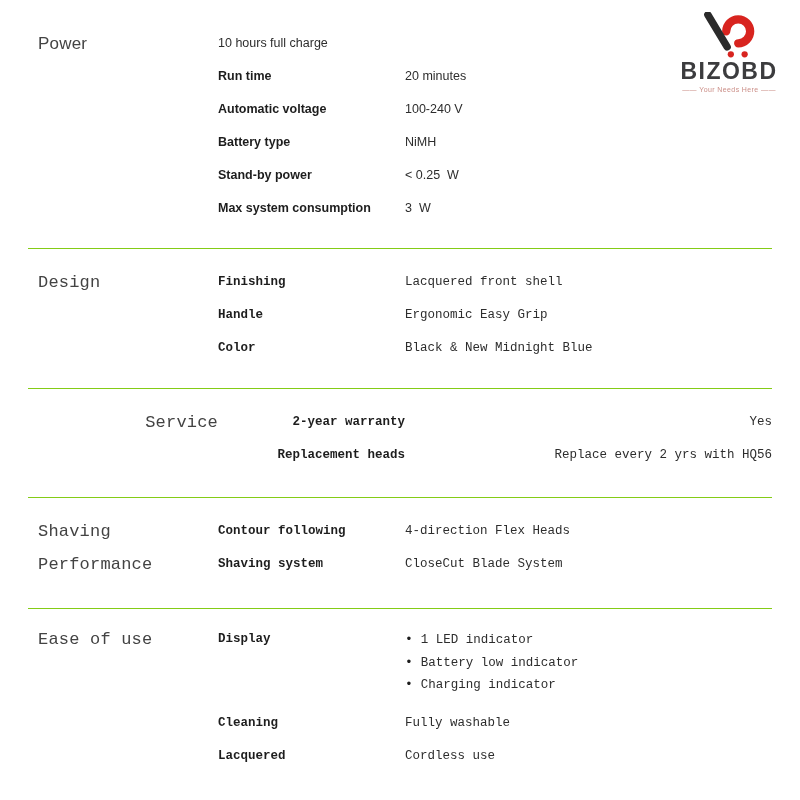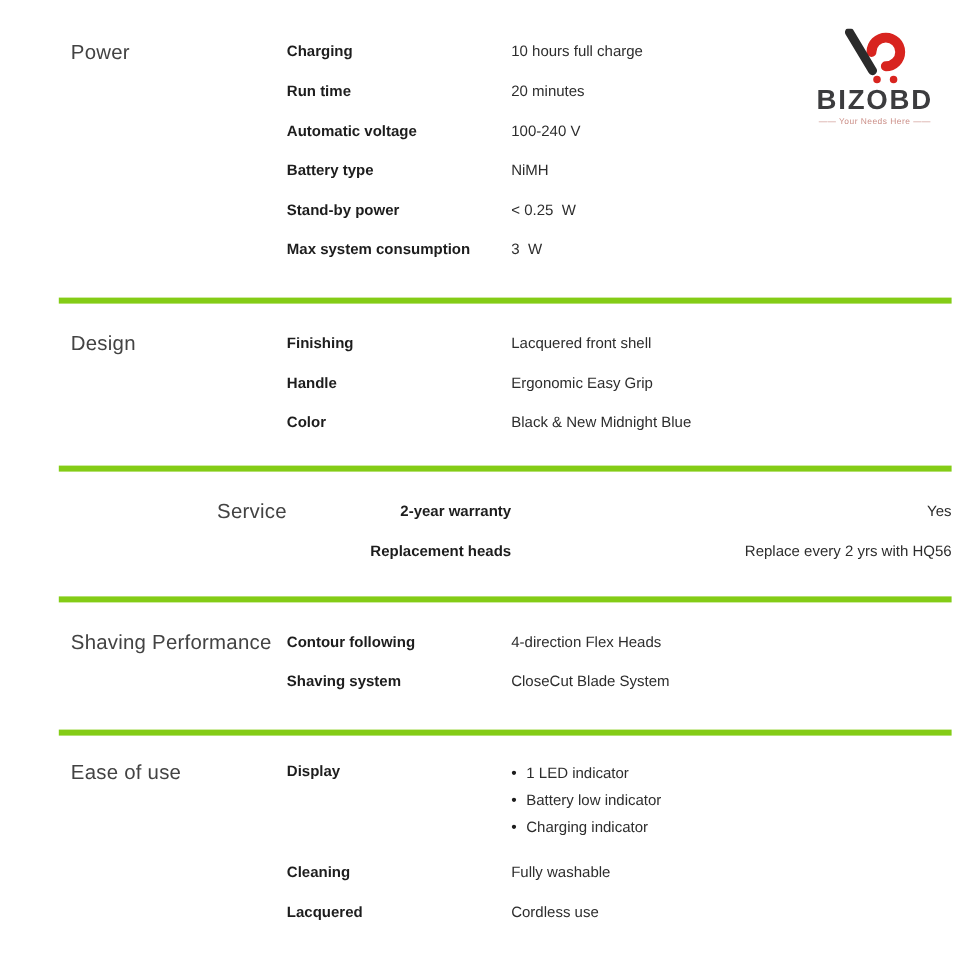--- a/index.html
+++ b/index.html
@@ -3,30 +3,30 @@
 <meta charset="utf-8">
 <style>
   * { box-sizing: border-box; margin: 0; padding: 0; }
   html, body {
     width: 800px; height: 800px;
     background: #ffffff;
     font-family: "Liberation Sans", "DejaVu Sans", sans-serif;
     overflow: hidden;
     position: relative;
   }
-  .page { width: 796px; height: 800px; position: relative; padding-left: 21px; }
+  .page { width: 796px; height: 800px; position: relative; }
 
   
   .spec-table { width: 100%; }
   .section {
     display: flex;
     margin: 0 28px;
     width: 744px;
   }
-  .section + .section { border-top: 5px solid #84cc16; }
+  .section + .section { border-top: 1px solid #84cc16; font-family: Liberation Mono, monospace; }
   .section.s0 { height: 248px; padding-top: 27px; }
   .section.s1 { height: 140px; padding-top: 17px; }
   .section.s2 { height: 109px; padding-top: 17px; text-align: right; }
   .section.s3 { height: 111px; padding-top: 17px; justify-content: flex-end; }
   .section.s4 { height: 192px; padding-top: 14px; }
 
   .sec-title {
     width: 190px;
     padding-left: 10px;
     font-size: 17px;
@@ -53,21 +53,21 @@
     white-space: pre-wrap;
   }
   .row.has-bullets { margin-bottom: 10px; }
   .row.has-bullets .value { padding-top: 6px; line-height: 22.5px; }
   .bullet-item { line-height: 22.5px; display: flex; align-items: baseline; }
   .bullet-item .dot { font-size: 13px; margin-right: 8px; color: #1d1d1d; }
 
   
   .logo {
     position: absolute;
-    top: 24px;
+    top: 12px;
     right: 6px;
     width: 122px;
     text-align: center;
   }
   .logo .cart { display: block; width: 58px; height: 46px; margin: 0 auto 1px; }
   .logo-name {
     font-size: 23px;
     font-weight: bold;
     letter-spacing: 1.5px;
     color: #3c3c3e;
@@ -84,21 +84,20 @@
 </head>
 <body>
 
 <div class="page">
 
   <div class="spec-table">
       <section class="section s0">
         <div class="sec-title">Power</div>
         <div class="sec-rows">
           <div class="row">
-            <div class="label">Charging</div>
             <div class="value">10 hours full charge</div>
           </div>
           <div class="row">
             <div class="label">Run time</div>
             <div class="value">20 minutes</div>
           </div>
           <div class="row">
             <div class="label">Automatic voltage</div>
             <div class="value">100-240 V</div>
           </div>

